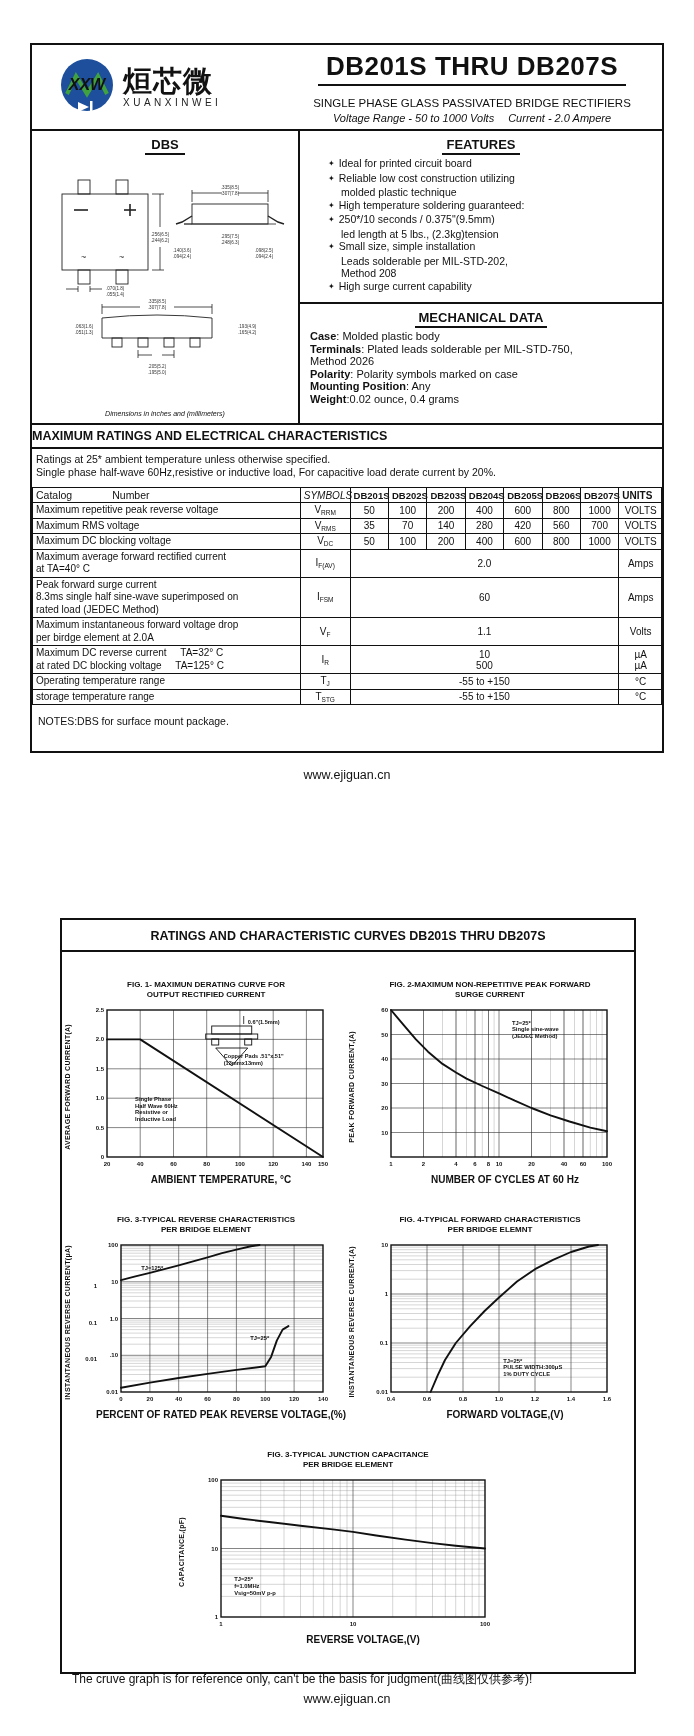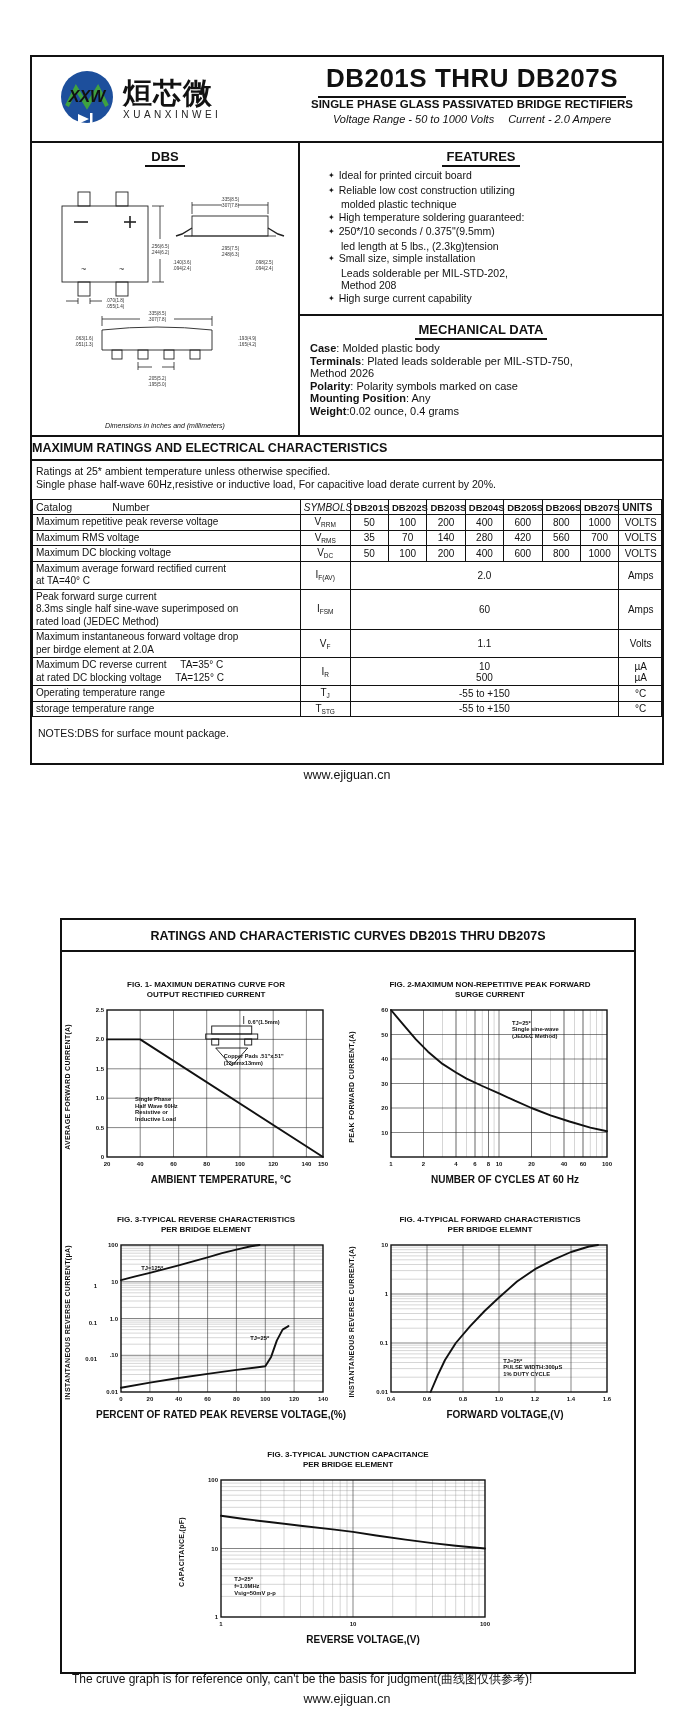--- a/index.html
+++ b/index.html
@@ -1,24 +1,24 @@
 <!DOCTYPE html>
 <html><head>
 <meta charset="utf-8">
 <style>
   html,body{margin:0;padding:0;background:#fff;}
   body{width:694px;height:1736px;position:relative;font-family:"Liberation Sans",sans-serif;color:#111;}
-  .page1{position:absolute;left:30px;top:55px;width:630px;border:2px solid #111;background:#fff;}
+  .page1{position:absolute;left:30px;top:43px;width:630px;border:2px solid #111;background:#fff;}
   .hdr{display:flex;border-bottom:2px solid #111;height:84px;}
   .logo{width:250px;display:flex;align-items:center;padding-left:26px;box-sizing:border-box;}
   .logo-cjk{font-size:29px;font-weight:bold;letter-spacing:1px;line-height:30px;}
   .logo-latin{font-size:10px;letter-spacing:3.5px;color:#222;margin-top:1px;}
   .titleblock{flex:1;text-align:center;padding-top:6px;}
   .ptitle{font-size:26px;font-weight:bold;letter-spacing:.5px;display:inline-block;border-bottom:2px solid #111;padding:0 8px 2px 8px;}
-  .subtitle{font-size:11.5px;font-weight:bold;margin-top:0;}
+  .subtitle{font-size:11.5px;font-weight:normal;margin-top:11px;}
   .vrange{font-size:11px;font-style:italic;margin-top:3px;}
   .vrange .cur{margin-left:14px;}
   .twocol{display:flex;border-bottom:2px solid #111;}
   .pkgcol{width:268px;border-right:2px solid #111;box-sizing:border-box;position:relative;padding-top:6px;}
   .pkgtitle{text-align:center;font-size:13px;font-weight:bold;}
   .pkgtitle span{border-bottom:2px solid #111;padding:0 6px 1px 6px;}
   .pkgnote{font-size:7px;font-style:italic;text-align:center;margin:4px 0 6px 0;}
   .rightcol{flex:1;}
   .featbox{border-bottom:2px solid #111;padding:6px 0 8px 0;}
   .secTitle{text-align:center;font-size:13px;font-weight:bold;margin-bottom:5px;}
@@ -267,21 +267,21 @@
           <td class="unit">Amps</td>
         </tr>
         <tr>
           <td class="lab">Maximum instantaneous forward voltage drop
 per birdge element at 2.0A</td>
           <td class="sym">V<sub class="s">F</sub></td>
           <td class="val" colspan="7">1.1</td>
           <td class="unit">Volts</td>
         </tr>
         <tr>
-          <td class="lab">Maximum DC reverse current     TA=35° C
+          <td class="lab">Maximum DC reverse current     TA=32° C
 at rated DC blocking voltage     TA=125° C</td>
           <td class="sym">I<sub class="s">R</sub></td>
           <td class="val" colspan="7">10<br>500</td>
           <td class="unit">µA<br>µA</td>
         </tr>
         <tr>
           <td class="lab">Operating temperature range</td>
           <td class="sym">T<sub class="s">J</sub></td>
           <td class="val" colspan="7">-55 to +150</td>
           <td class="unit">°C</td>

